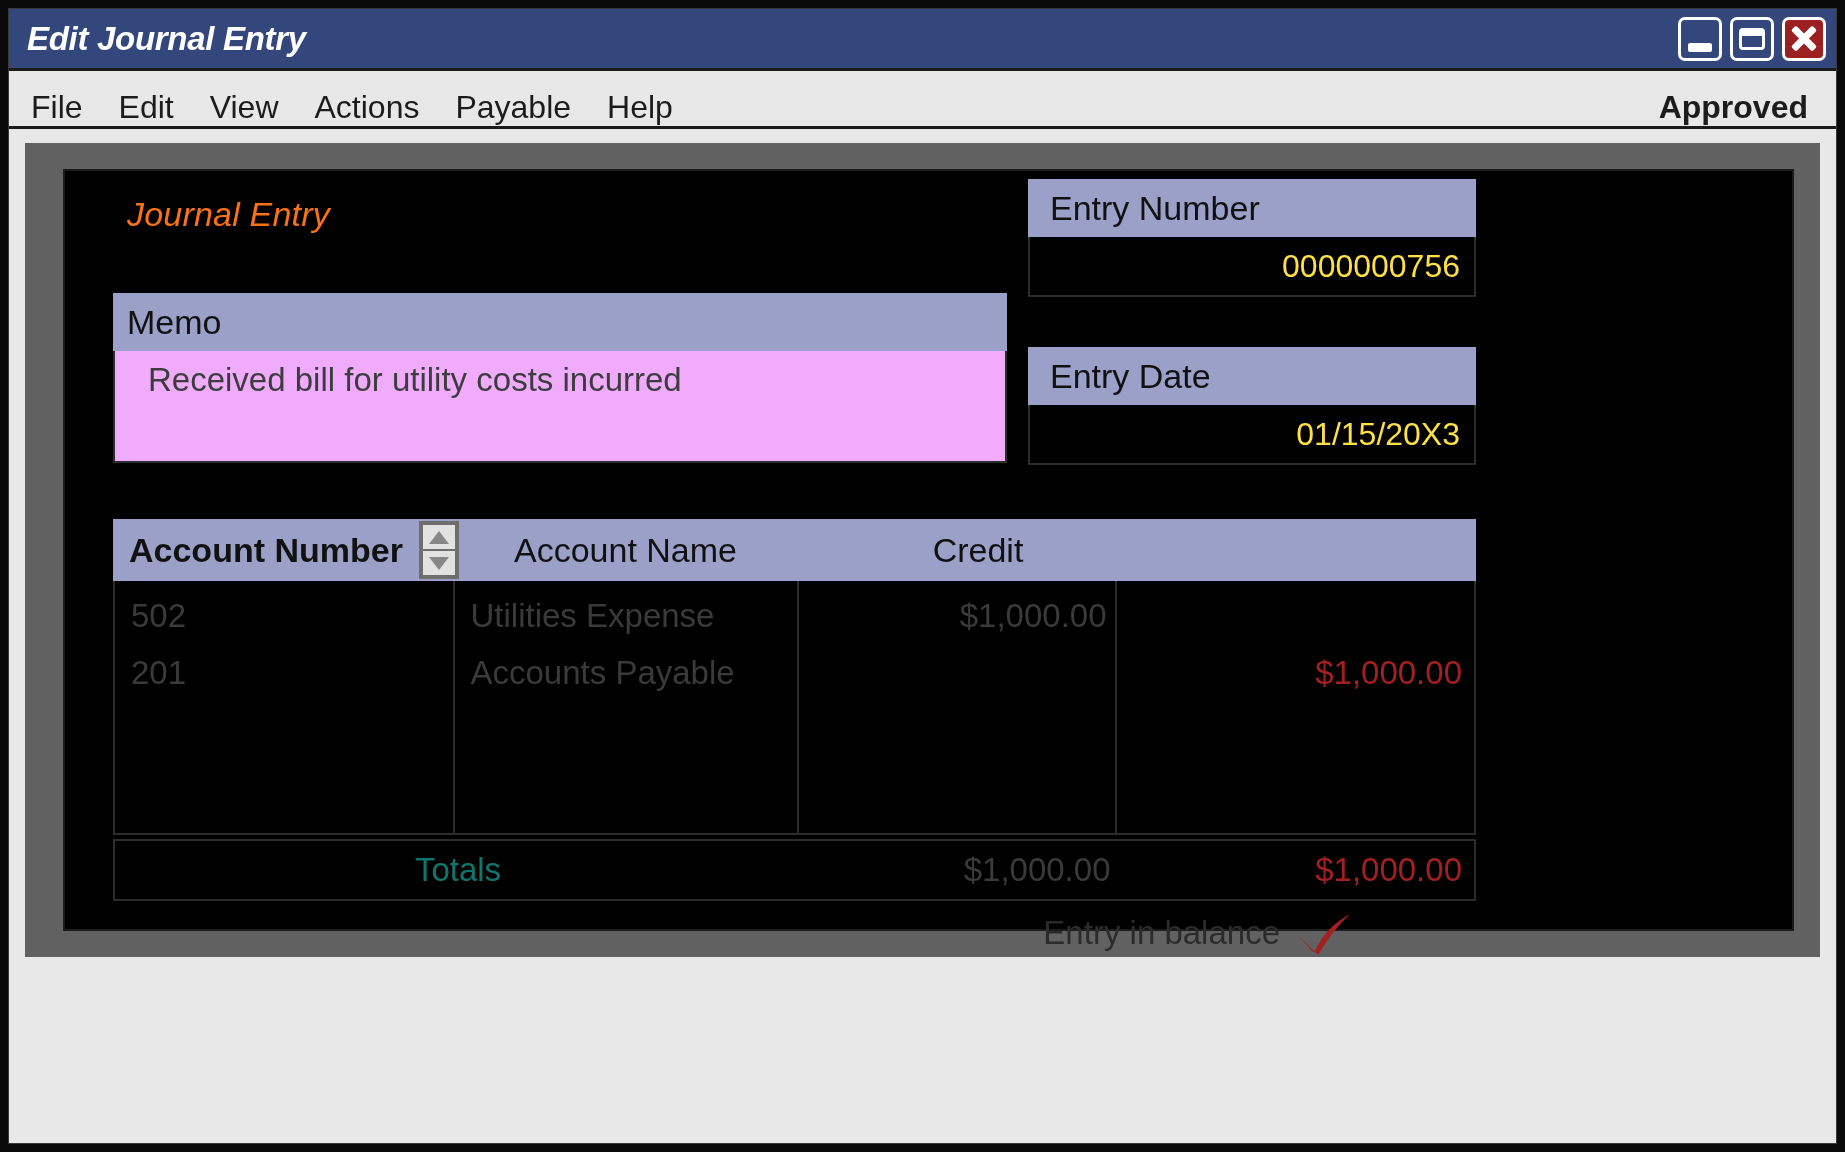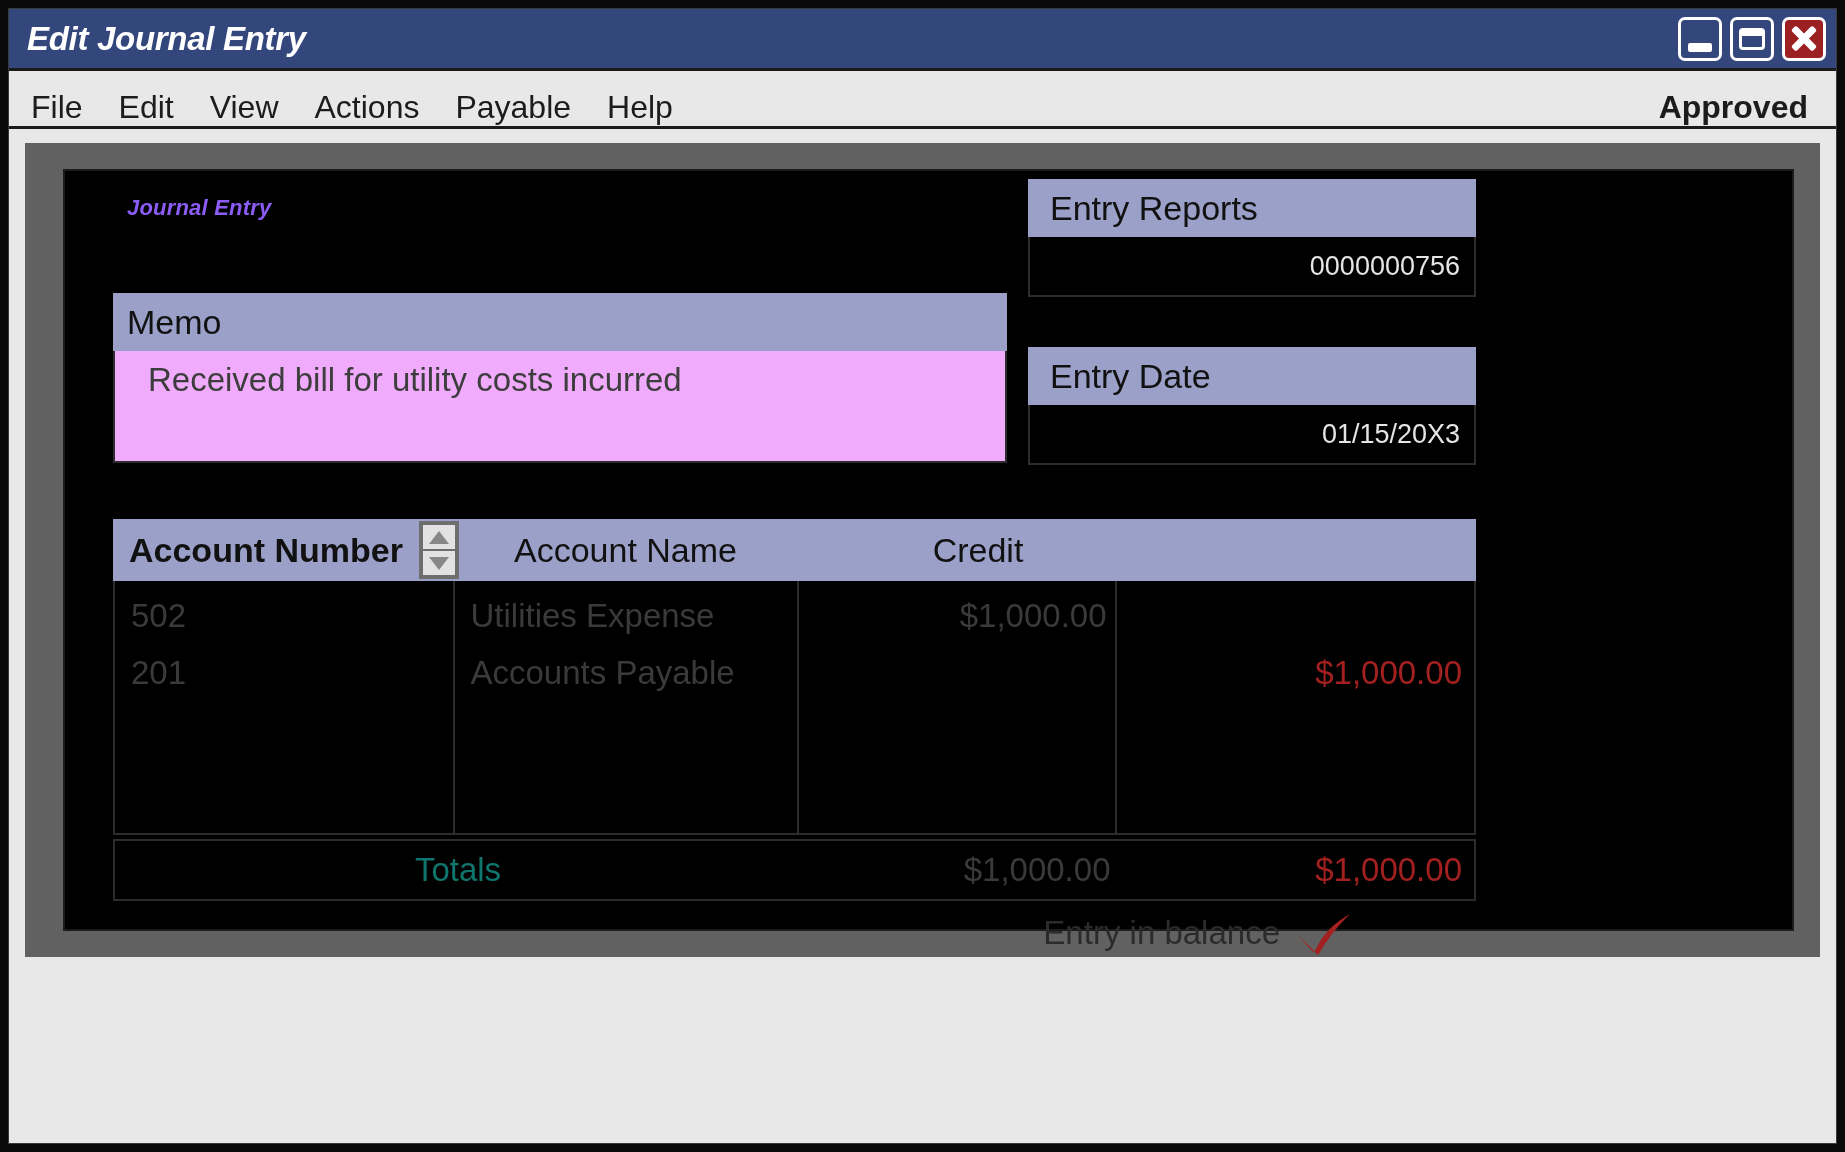--- a/index.html
+++ b/index.html
@@ -109,22 +109,22 @@
   
   .lav { background: #9aa0c8; }
   .hdr-label {
     color: #111111;
     font-size: 34px;
     display: flex; align-items: center;
   }
 
   .form-title {
     position: absolute; left: 62px; top: 24px;
-    font-size: 22px; font-style: italic; font-weight: bold;
-    color: #8b5cf6; letter-spacing: 0.2px;
+    font-size: 34px; font-style: italic; font-weight: normal;
+    color: #f97316; letter-spacing: 0.2px;
   }
 
   
   .memo-block { position: absolute; left: 48px; top: 122px; width: 894px; }
   .memo-hdr { height: 58px; padding-left: 14px; }
   .memo-box {
     height: 112px;
     background: #f0abfc;
     border: 2px solid #2c2c2c;
     border-top: none;
@@ -137,21 +137,21 @@
   .ed-block { position: absolute; left: 963px; top: 176px; width: 448px; }
   .field-hdr { height: 58px; padding-left: 22px; }
   .field-box {
     height: 60px;
     background: #000000;
     border: 2px solid #2c2c2c;
     border-top: none;
     display: flex; align-items: center; justify-content: flex-end;
     padding-right: 14px;
   }
-  .field-val { color: #e5e5e5; font-size: 27px; }
+  .field-val { color: #fde047; font-size: 32px; }
 
   
   .table-block { position: absolute; left: 48px; top: 348px; width: 1363px; }
   .trow { display: flex; }
   .thead { height: 62px; position: relative; }
   .th {
     color: #111111; font-size: 34px;
     display: flex; align-items: center;
   }
   .th.acct-num { width: 340px; padding-left: 16px; font-weight: bold; }
@@ -273,21 +273,21 @@
         <div class="form-title">Journal Entry</div>
 
         <div class="memo-block">
           <div class="lav memo-hdr hdr-label">Memo</div>
           <div class="memo-box">
             <div class="memo-text">Received bill for utility costs incurred</div>
           </div>
         </div>
 
         <div class="en-block">
-          <div class="lav field-hdr hdr-label">Entry Reports</div>
+          <div class="lav field-hdr hdr-label">Entry Number</div>
           <div class="field-box">
             <span class="field-val">0000000756</span>
           </div>
         </div>
 
         <div class="ed-block">
           <div class="lav field-hdr hdr-label">Entry Date</div>
           <div class="field-box">
             <span class="field-val">01/15/20X3</span>
           </div>

